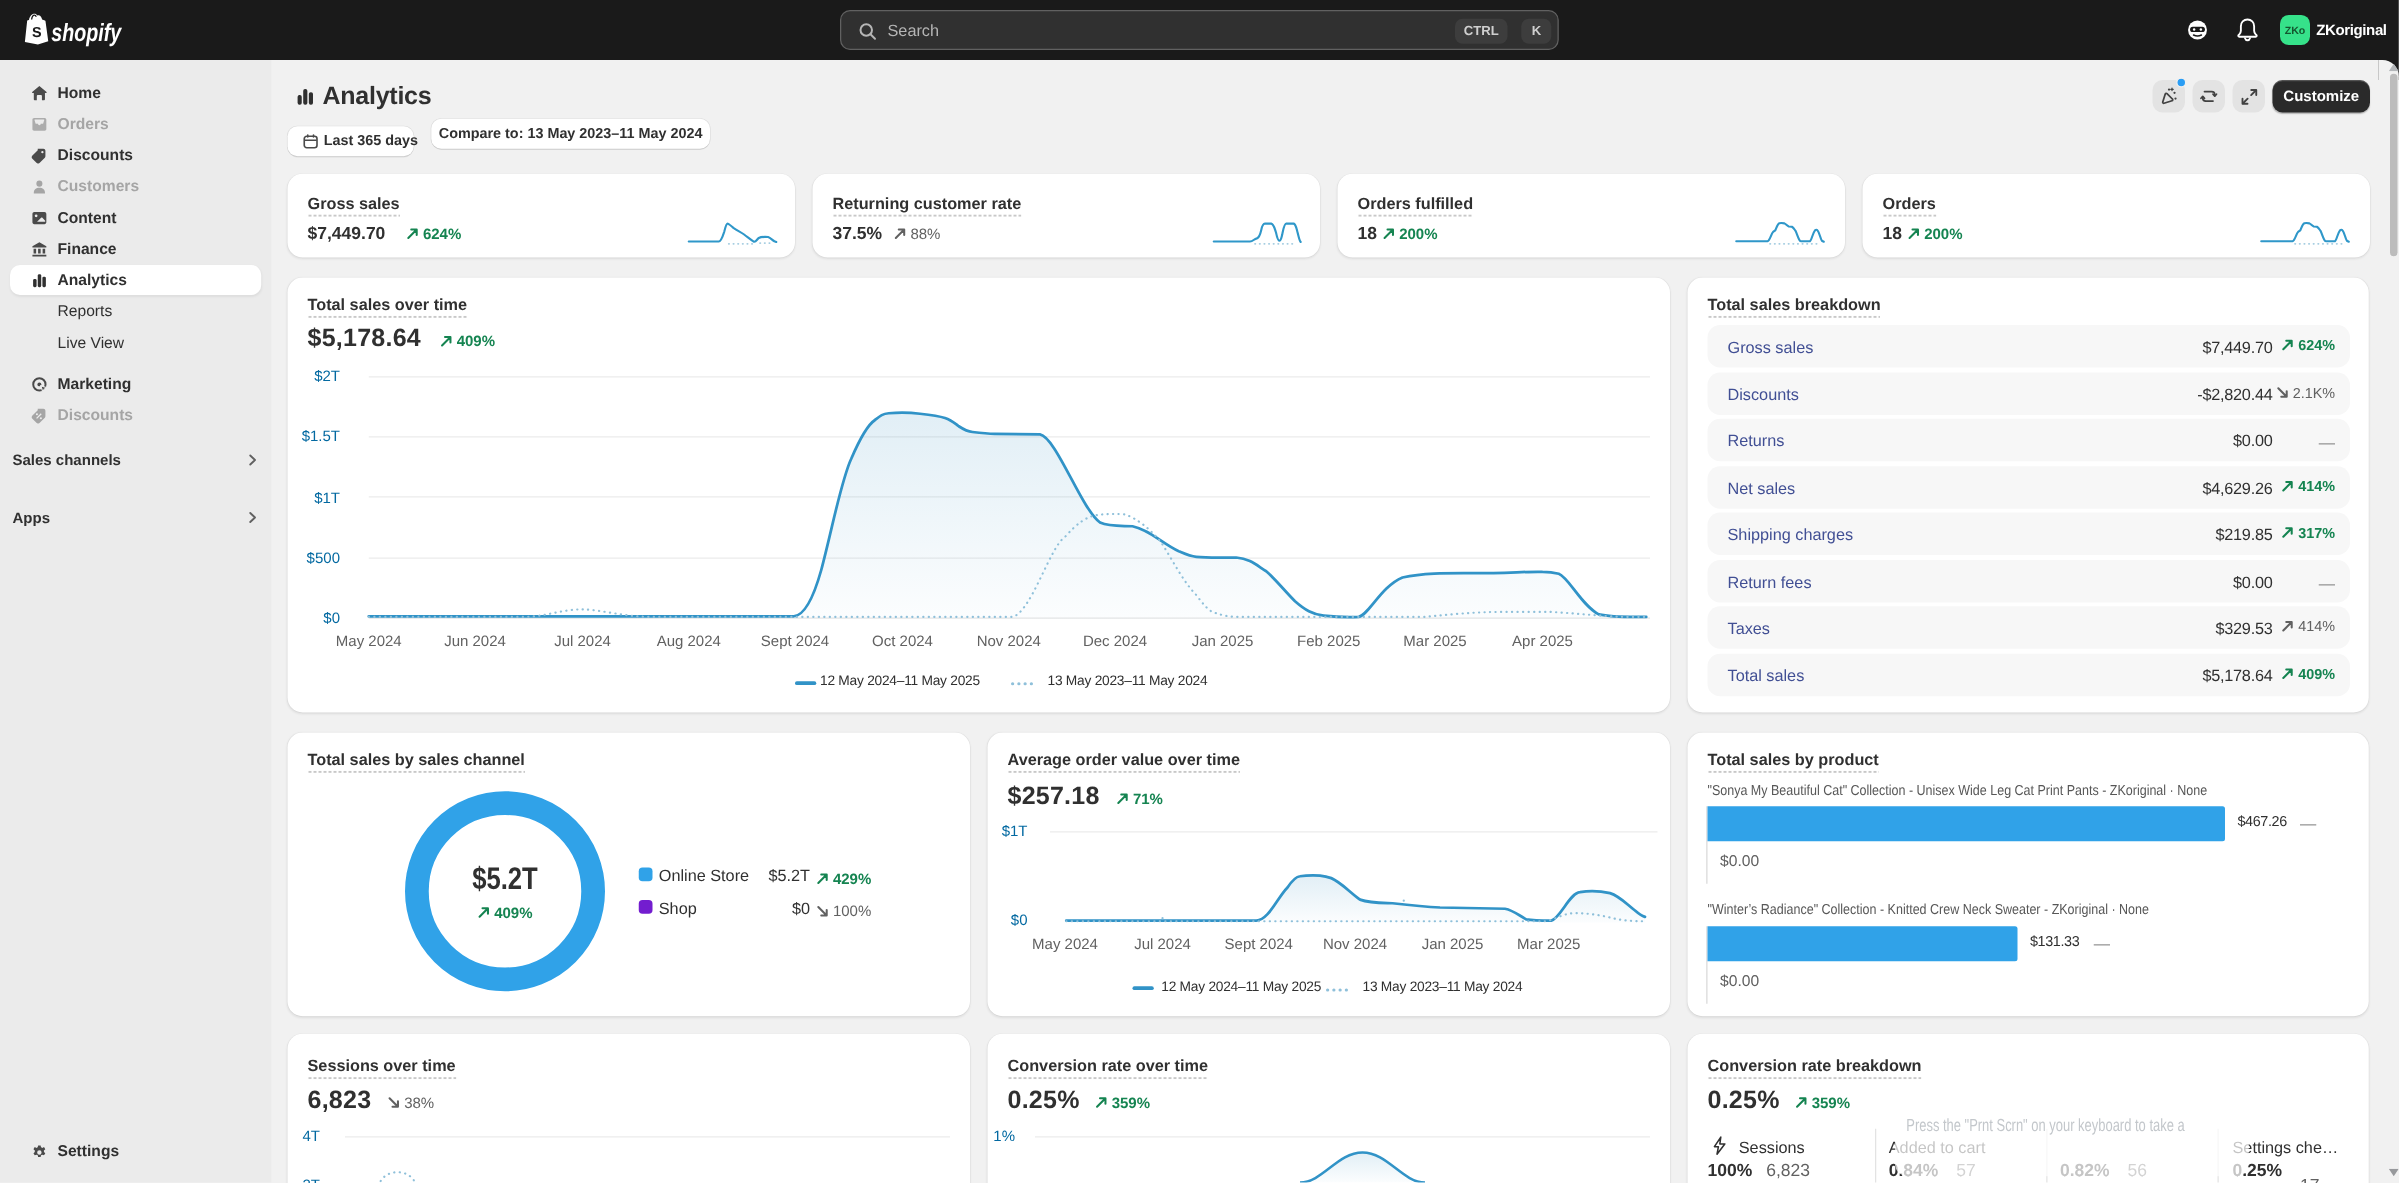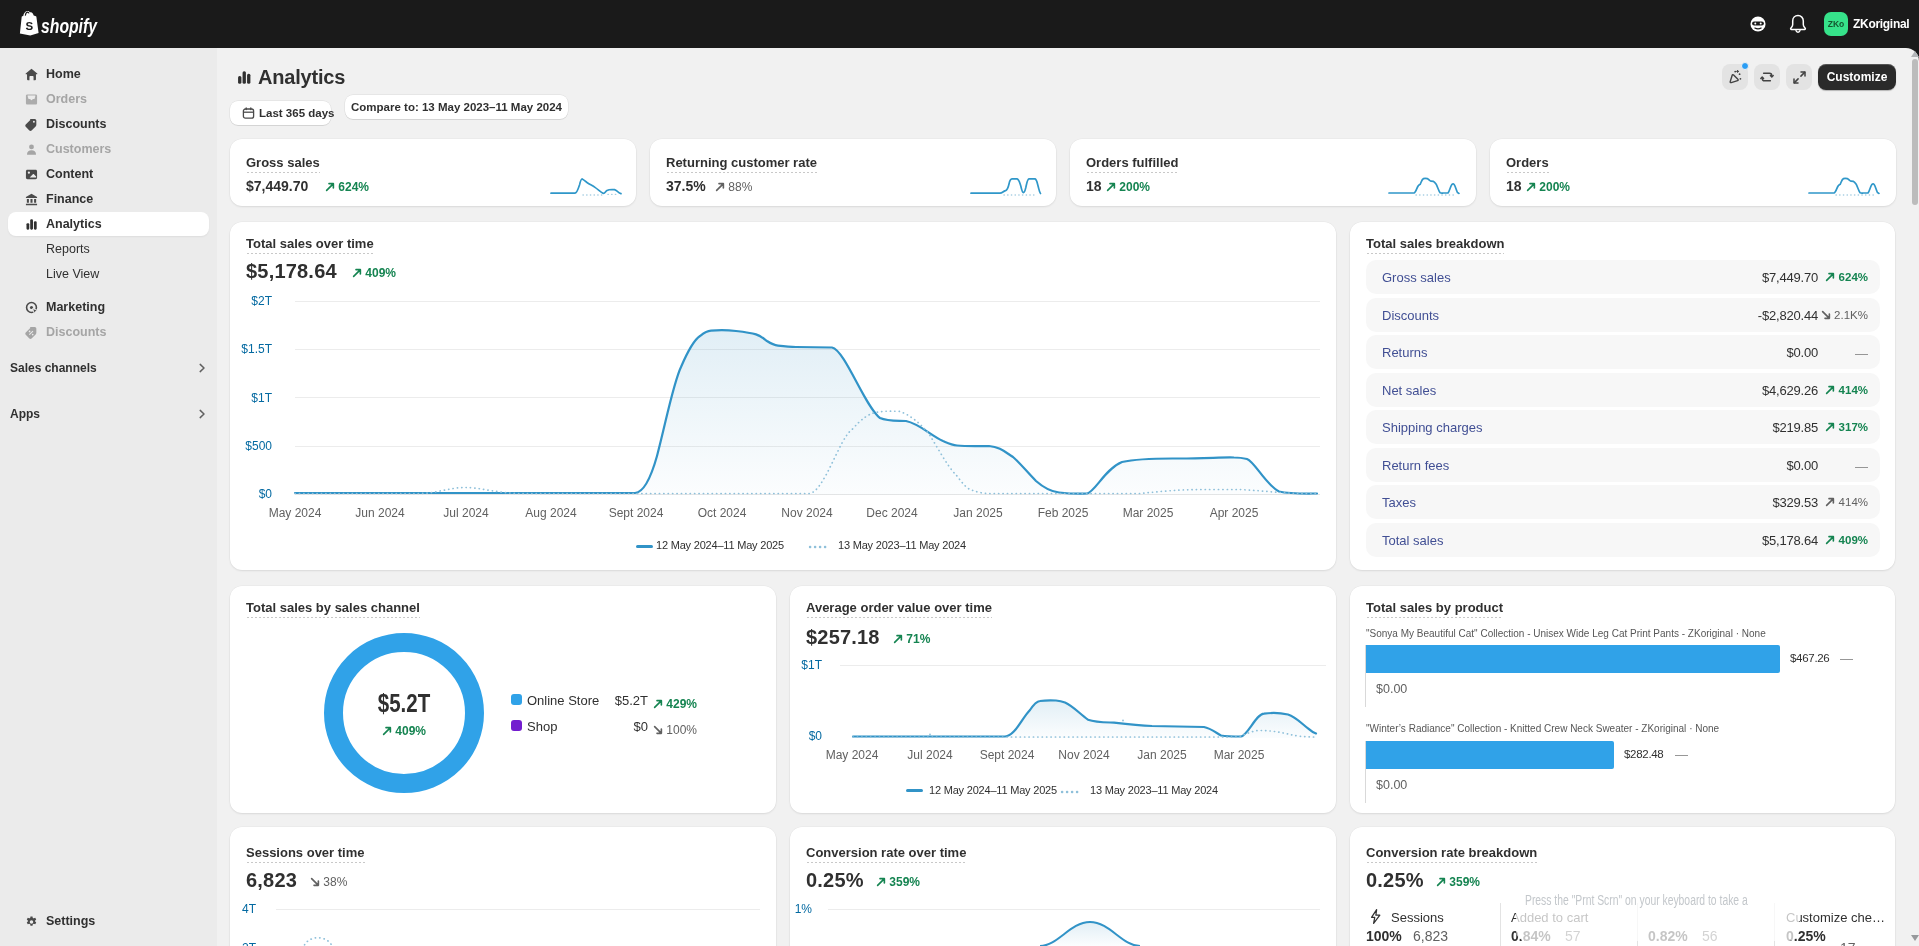--- a/index.html
+++ b/index.html
@@ -36,20 +36,29 @@
 
 <div class="topbar">
 
   <svg class="abs" style="left:16px; top:10px;" width="100" height="30" viewBox="0 0 100 30">
     <path fill="#fff" d="M7.2 5.9c.5-2.8 2.2-4.9 4.4-4.9.9 0 1.7.5 2.2 1.3.4-.15.9-.2 1.3-.1 1.4.3 2.2 1.7 2.6 3.4l2.2.7c.3.1.5.3.5.6l2.2 16.1-8.3 2.5-10.4-1.9L5.7 6.8c0-.3.2-.5.5-.6l1-.3z"></path>
     <path d="M9.3 5.6c.3-2.2 1.3-3.5 2.3-3.5.6 0 1.1.5 1.4 1.3" fill="none" stroke="#1a1a1a" stroke-width="1.1"></path>
     <text x="9.6" y="19.6" font-size="11.5" font-weight="bold" fill="#1a1a1a" font-family="Liberation Sans, sans-serif">S</text>
     <text x="25" y="22.5" font-size="20" font-style="italic" font-weight="bold" fill="#fff" font-family="Liberation Sans, sans-serif" textLength="56" lengthAdjust="spacingAndGlyphs">shopify</text>
   </svg>
 
+  <div class="abs" style="left:672px; top:8px; width:575px; height:32px; background:#303030; border:1px solid #616161; border-radius:8px;">
+    <svg class="abs" style="left:13px; top:8px;" width="16" height="16" viewBox="0 0 16 16">
+        <circle cx="7" cy="7" r="4.6" fill="none" stroke="#b5b5b5" stroke-width="1.6"></circle>
+        <line x1="10.4" y1="10.4" x2="14" y2="14" stroke="#b5b5b5" stroke-width="1.6" stroke-linecap="round"></line>
+      </svg>
+    <div class="abs" style="left:37px; top:8px; font-size:13px; color:#b5b5b5;">Search</div>
+    <div class="abs" style="right:40px; top:6px; height:20px; padding:0 7px; background:#3d3d3d; border-radius:6px; font-size:10.5px; font-weight:700; color:#cfcfcf; line-height:20px;">CTRL</div>
+    <div class="abs" style="right:5px; top:6px; height:20px; padding:0 8px; background:#3d3d3d; border-radius:6px; font-size:10.5px; font-weight:700; color:#cfcfcf; line-height:20px;">K</div>
+  </div>
 
   <svg class="abs" style="left:1749px; top:15px;" width="18" height="18" viewBox="0 0 20 20">
     <circle cx="10" cy="10" r="8.4" fill="#fff"></circle>
     <rect x="3.4" y="7.2" width="13.2" height="4.6" rx="2.3" fill="#1a1a1a"></rect>
     <circle cx="7.0" cy="9.5" r="1.1" fill="#fff"></circle>
     <circle cx="13.0" cy="9.5" r="1.1" fill="#fff"></circle>
     <path d="M6.5 14.5 Q10 16.3 13.5 14.5" fill="none" stroke="#1a1a1a" stroke-width="1.4" stroke-linecap="round"></path>
   </svg>
   <svg class="abs" style="left:1789px; top:14px;" width="18" height="20" viewBox="0 0 18 20">
     <path d="M9 1.6 C5.9 1.6 3.7 3.9 3.7 7 L3.7 10.5 C3.7 11.6 3.2 12.6 2.4 13.5 L1.8 14.1 C1.4 14.6 1.7 15.4 2.4 15.4 L15.6 15.4 C16.3 15.4 16.6 14.6 16.2 14.1 L15.6 13.5 C14.8 12.6 14.3 11.6 14.3 10.5 L14.3 7 C14.3 3.9 12.1 1.6 9 1.6 Z" fill="none" stroke="#fff" stroke-width="1.5" stroke-linejoin="round"></path>
@@ -415,21 +424,21 @@
   <div class="abs" style="left:1366px; top:627px; font-size:11.5px; color:#575757; transform:scaleX(0.87); transform-origin:0 0; white-space:nowrap;">"Sonya My Beautiful Cat" Collection - Unisex Wide Leg Cat Print Pants - ZKoriginal · None</div>
   <div class="abs" style="left:1365px; top:645px; width:1px; height:62px; background:#d9d9d9;"></div>
   <div class="abs" style="left:1366px; top:645px; width:414px; height:28px; background:#30a2e8; border-radius:0 2px 2px 0;"></div>
   <div class="abs" style="left:1790px; top:652px; font-size:11.5px; letter-spacing:-0.3px; color:#303030;">$467.26</div>
   <div class="abs" style="left:1840px; top:651px; font-size:13px; color:#8a8a8a;">—</div>
   <div class="abs" style="left:1376px; top:682px; font-size:12.5px; color:#616161;">$0.00</div>
 
   <div class="abs" style="left:1366px; top:722px; font-size:11.5px; color:#575757; transform:scaleX(0.87); transform-origin:0 0; white-space:nowrap;">"Winter’s Radiance" Collection - Knitted Crew Neck Sweater - ZKoriginal · None</div>
   <div class="abs" style="left:1365px; top:741px; width:1px; height:62px; background:#d9d9d9;"></div>
   <div class="abs" style="left:1366px; top:741px; width:248px; height:28px; background:#30a2e8; border-radius:0 2px 2px 0;"></div>
-  <div class="abs" style="left:1624px; top:748px; font-size:11.5px; letter-spacing:-0.3px; color:#303030;">$282.48</div>
+  <div class="abs" style="left:1624px; top:748px; font-size:11.5px; letter-spacing:-0.3px; color:#303030;">$131.33</div>
   <div class="abs" style="left:1675px; top:747px; font-size:13px; color:#8a8a8a;">—</div>
   <div class="abs" style="left:1376px; top:778px; font-size:12.5px; color:#616161;">$0.00</div>
 </div>
 
 <div>
 
   <div class="card" style="left:230px; top:827px; width:546px; height:200px;"></div>
   <div class="ctitle abs" style="left:246px; top:845px;"><span>Sessions over time</span></div>
   <div class="bigval abs" style="left:246px; top:869px;">6,823</div>
   <div class="chg gray abs" style="left:310px; top:875px; font-weight:400;"><svg width="10" height="10" viewBox="0 0 11 11" style="vertical-align:-1px;">
@@ -474,21 +483,21 @@
   <div class="abs" style="left:1413px; top:928px; font-size:14px; color:#616161;">6,823</div>
 
   <div class="abs" style="left:1511px; top:910px; font-size:13px; color:#303030;">Added to cart</div>
   <div class="abs" style="left:1511px; top:928px; font-size:14px; font-weight:700; color:#303030;">0.84%</div>
   <div class="abs" style="left:1565px; top:928px; font-size:14px; color:#616161;">57</div>
 
   <div class="abs" style="left:1648px; top:964px; font-size:13px; color:#b91c1c;">Reached checkout</div>
   <div class="abs" style="left:1648px; top:928px; font-size:14px; font-weight:700; color:#303030;">0.82%</div>
   <div class="abs" style="left:1702px; top:928px; font-size:14px; color:#616161;">56</div>
 
-  <div class="abs" style="left:1786px; top:910px; font-size:13px; color:#303030;">Customize che…</div>
+  <div class="abs" style="left:1786px; top:910px; font-size:13px; color:#303030;">Settings che…</div>
   <div class="abs" style="left:1786px; top:928px; font-size:14px; font-weight:700; color:#303030;">0.25%</div>
   <div class="abs" style="left:1840px; top:928px; font-size:14px; color:#616161;margin-top:12px;">17</div>
 </div>
 
 <div>
 
   <div class="abs" style="left:1516px; top:884px; width:283px; height:57px; background:rgba(255,255,255,.72); border-radius:10px;"></div>
   <div class="abs" style="left:1525px; top:892px; width:360px; font-size:14px; color:#c3c7cb; white-space:nowrap; transform:scaleX(0.74); transform-origin:0 0;">Press the "Prnt Scrn" on your keyboard to take a</div>
 
   <div class="abs" style="left:1903px; top:48px; width:16px; height:16px; background:#1a1a1a;"></div>

